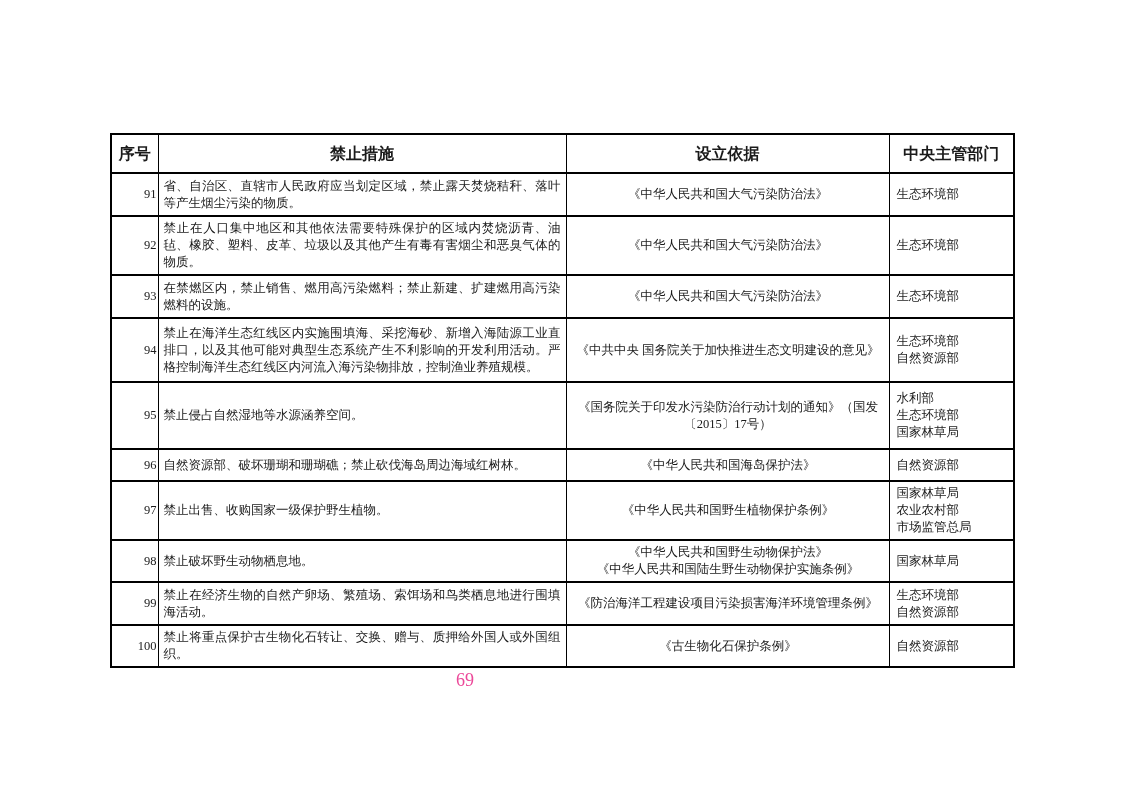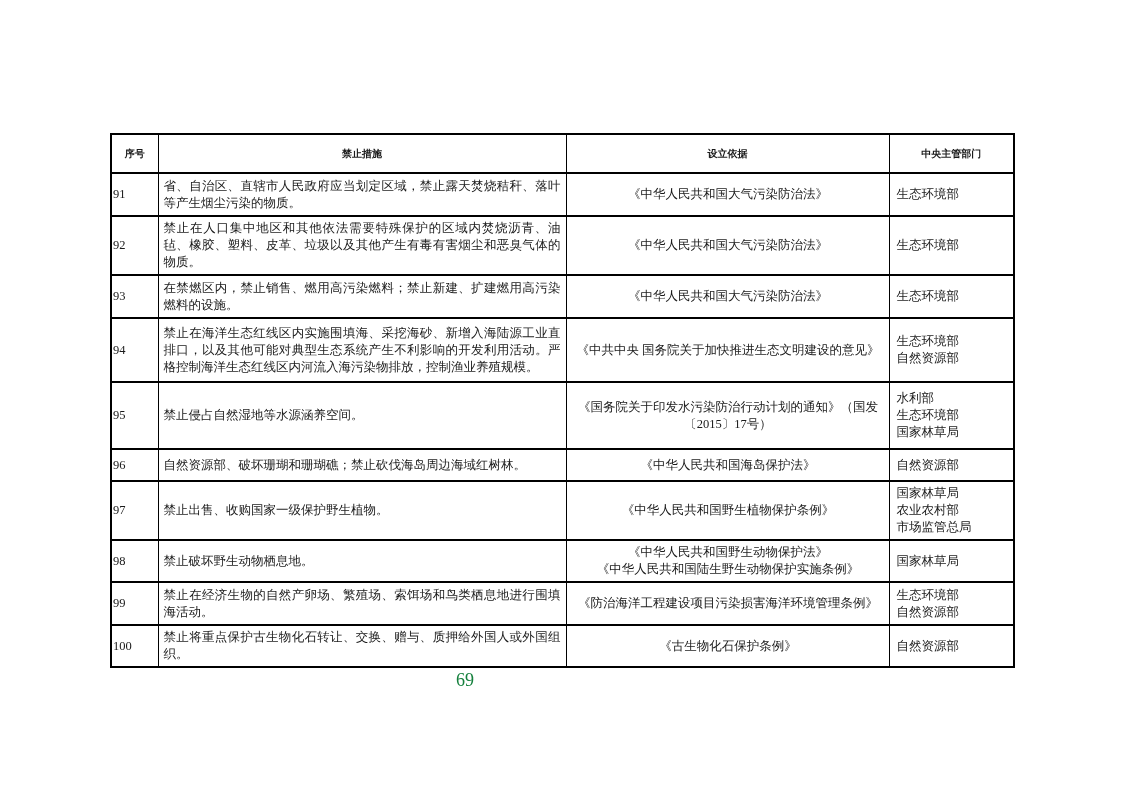--- a/index.html
+++ b/index.html
@@ -39,26 +39,26 @@
     border-top: 2px solid #000;
     border-bottom: 2px solid #000;
     vertical-align: middle;
     font-size: 12.5px;
     line-height: 17px;
     padding: 2px 5px;
     overflow: hidden;
   }
   .reg-table th {
     font-weight: bold;
-    font-size: 10px;
+    font-size: 16px;
     text-align: center;
     padding: 2px 2px;
   }
   td.c-no {
-    text-align: left;
+    text-align: right;
     padding: 2px 1px;
   }
   td.c-measure {
     text-align: justify;
     padding: 3px 5px 3px 5px;
   }
   td.c-basis {
     text-align: center;
     padding: 3px 6px 3px 7px;
     white-space: pre-line;
@@ -82,21 +82,21 @@
   tr.row-9    { height: 33px; }
 
   .page-number {
     position: absolute;
     top: 668px;
     left: 0;
     width: 930px;
     text-align: center;
     font-size: 18px;
     line-height: 24px;
-    color: #15803d;
+    color: #ec4899;
   }
 </style>
 </head>
 <body>
 
 <div class="doc-page">
 
   <table class="reg-table">
     <colgroup>
       <col class="col-no">

